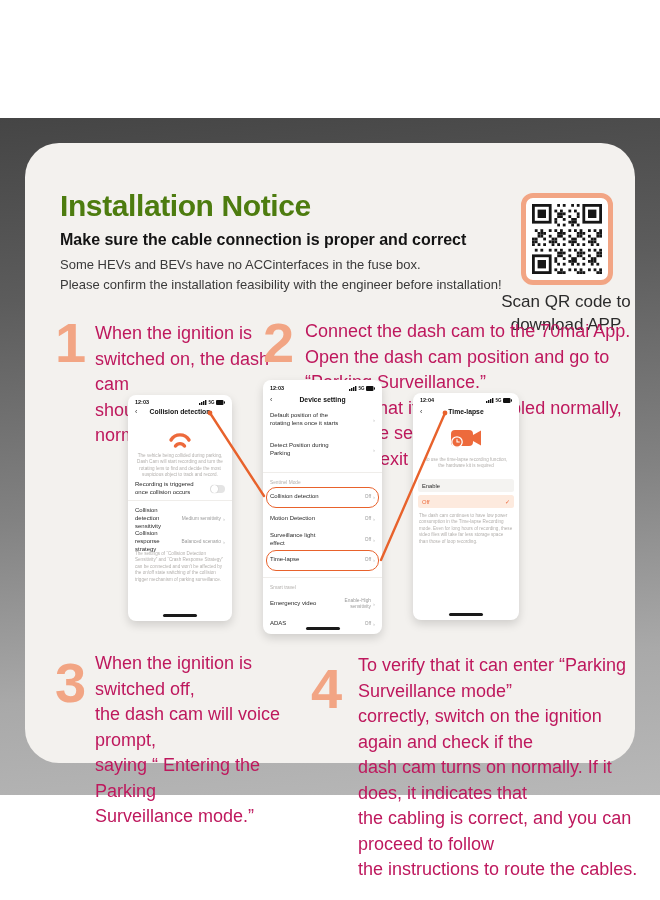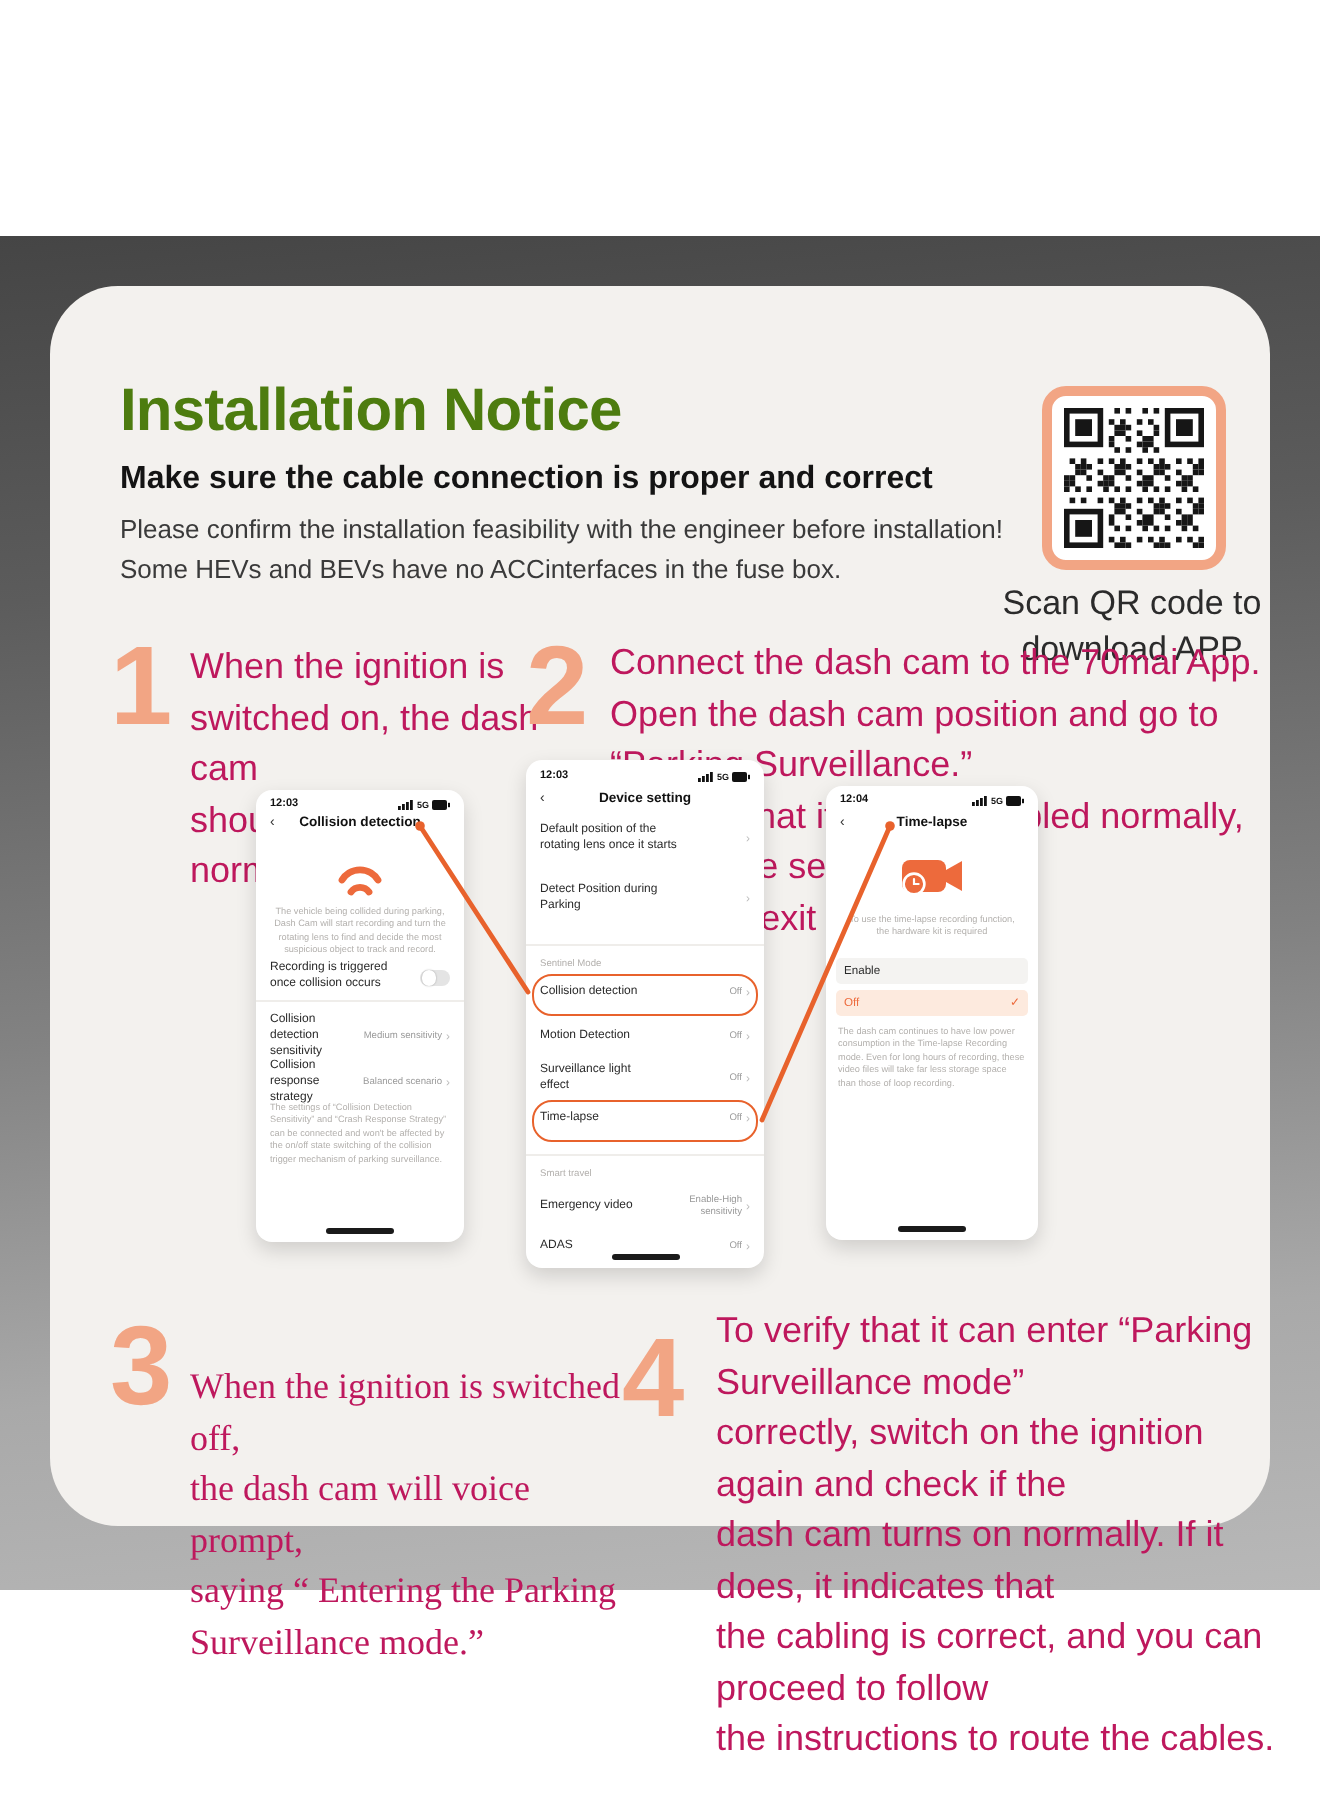--- a/index.html
+++ b/index.html
@@ -16,21 +16,21 @@
 
   
   .qr-frame{position:absolute;left:496px;top:50px;width:82px;height:82px;background:#ffffff;border:5px solid #f2a584;border-radius:12px;display:flex;align-items:center;justify-content:center;}
   .qr-caption{position:absolute;left:466px;top:148px;width:150px;text-align:center;font-size:17px;color:#2b2b2b;line-height:1.35;white-space:pre-line;}
 
   
   .step-num{position:absolute;font-size:56px;font-weight:bold;color:#f2a584;line-height:1;}
   .step-text{position:absolute;font-size:18px;color:#be185d;line-height:1.42;white-space:pre-line;}
   .num1{left:30px;top:172px;} .txt1{left:70px;top:178px;width:180px;}
   .num2{left:238px;top:172px;} .txt2{left:280px;top:176px;width:330px;}
-  .num3{left:30px;top:512px;} .txt3{left:70px;top:538px;width:230px;font-family:Liberation Serif, serif;}
+  .num3{left:30px;top:512px;} .txt3{left:70px;top:508px;width:230px;}
   .num4{left:286px;top:518px;} .txt4{left:333px;top:510px;width:280px;}
 
   
   .phone{position:absolute;background:#ffffff;border-radius:8px;box-shadow:0 4px 10px rgba(0,0,0,.15);overflow:hidden;}
   .phone1{left:103px;top:252px;width:104px;height:226px;}
   .phone2{left:238px;top:237px;width:119px;height:254px;}
   .phone3{left:388px;top:250px;width:106px;height:227px;}
   .p-status{position:absolute;left:7px;right:7px;display:flex;justify-content:space-between;align-items:center;font-size:5.5px;font-weight:bold;color:#111;}
   .p-icons{display:flex;align-items:center;gap:1.5px;}
   .p-5g{font-size:4.5px;font-weight:bold;color:#111;}
@@ -58,22 +58,22 @@
 <body>
 
 <div class="stage">
   <div class="photo-band"></div>
 
   <div class="card">
 
     <div class="title">Installation Notice</div>
     <div class="subtitle">Make sure the cable connection is proper and correct</div>
     <div class="body-text">
+      <div>Some HEVs and BEVs have no ACCinterfaces in the fuse box.</div>
       <div>Please confirm the installation feasibility with the engineer before installation!</div>
-      <div>Some HEVs and BEVs have no ACCinterfaces in the fuse box.</div>
     </div>
 
     <div class="qr-frame">
       <svg width="70" height="70" viewBox="0 0 25 25">
         <g fill="#161616">
           <rect x="0" y="0" width="7" height="7"></rect>
             <rect x="18" y="0" width="7" height="7"></rect>
             <rect x="0" y="18" width="7" height="7"></rect>
         </g>
         <g fill="#ffffff">

